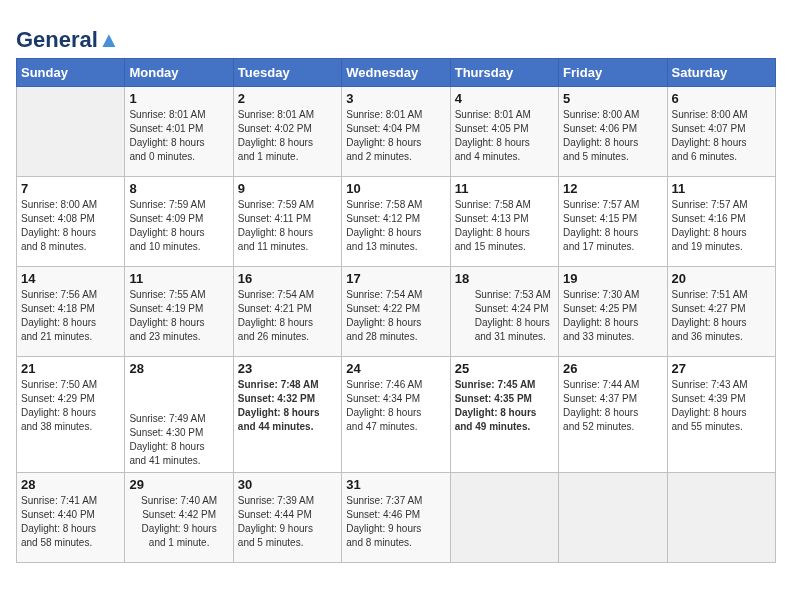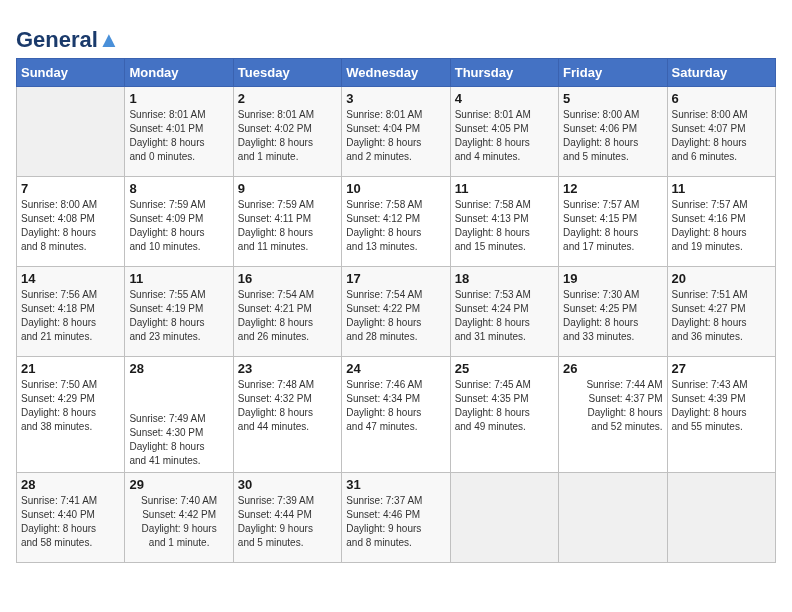--- a/index.html
+++ b/index.html
@@ -229,21 +229,21 @@
         </td>
         <td>
           <span class="day-num">17</span>
           <div class="day-info" style="white-space: pre-line;">Sunrise: 7:54 AM
 Sunset: 4:22 PM
 Daylight: 8 hours
 and 28 minutes.</div>
         </td>
         <td>
           <span class="day-num">18</span>
-          <div class="day-info" style="white-space: pre-line;">Sunrise: 7:53 AM
+          <div class="day-info" style="white-space: pre-line; margin-left: 20px;">Sunrise: 7:53 AM
 Sunset: 4:24 PM
 Daylight: 8 hours
 and 31 minutes.</div>
         </td>
         <td>
           <span class="day-num">19</span>
           <div class="day-info" style="white-space: pre-line;">Sunrise: 7:30 AM
 Sunset: 4:25 PM
 Daylight: 8 hours
 and 33 minutes.</div>
@@ -266,42 +266,42 @@
         </td>
         <td>
           <span class="day-num">28</span>
           <div class="day-info" style="white-space: pre-line; margin-top: 36px;">Sunrise: 7:49 AM
 Sunset: 4:30 PM
 Daylight: 8 hours
 and 41 minutes.</div>
         </td>
         <td>
           <span class="day-num">23</span>
-          <div class="day-info" style="white-space: pre-line;">Sunrise: 7:48 AM
+          <div class="day-info" style="white-space: pre-line; font-weight: bold;">Sunrise: 7:48 AM
 Sunset: 4:32 PM
 Daylight: 8 hours
 and 44 minutes.</div>
         </td>
         <td>
           <span class="day-num">24</span>
           <div class="day-info" style="white-space: pre-line;">Sunrise: 7:46 AM
 Sunset: 4:34 PM
 Daylight: 8 hours
 and 47 minutes.</div>
         </td>
         <td>
           <span class="day-num">25</span>
-          <div class="day-info" style="white-space: pre-line;">Sunrise: 7:45 AM
+          <div class="day-info" style="white-space: pre-line; font-weight: bold;">Sunrise: 7:45 AM
 Sunset: 4:35 PM
 Daylight: 8 hours
 and 49 minutes.</div>
         </td>
         <td>
           <span class="day-num">26</span>
-          <div class="day-info" style="white-space: pre-line; text-align: right;">Sunrise: 7:44 AM
+          <div class="day-info" style="white-space: pre-line;">Sunrise: 7:44 AM
 Sunset: 4:37 PM
 Daylight: 8 hours
 and 52 minutes.</div>
         </td>
         <td>
           <span class="day-num">27</span>
           <div class="day-info" style="white-space: pre-line;">Sunrise: 7:43 AM
 Sunset: 4:39 PM
 Daylight: 8 hours
 and 55 minutes.</div>

